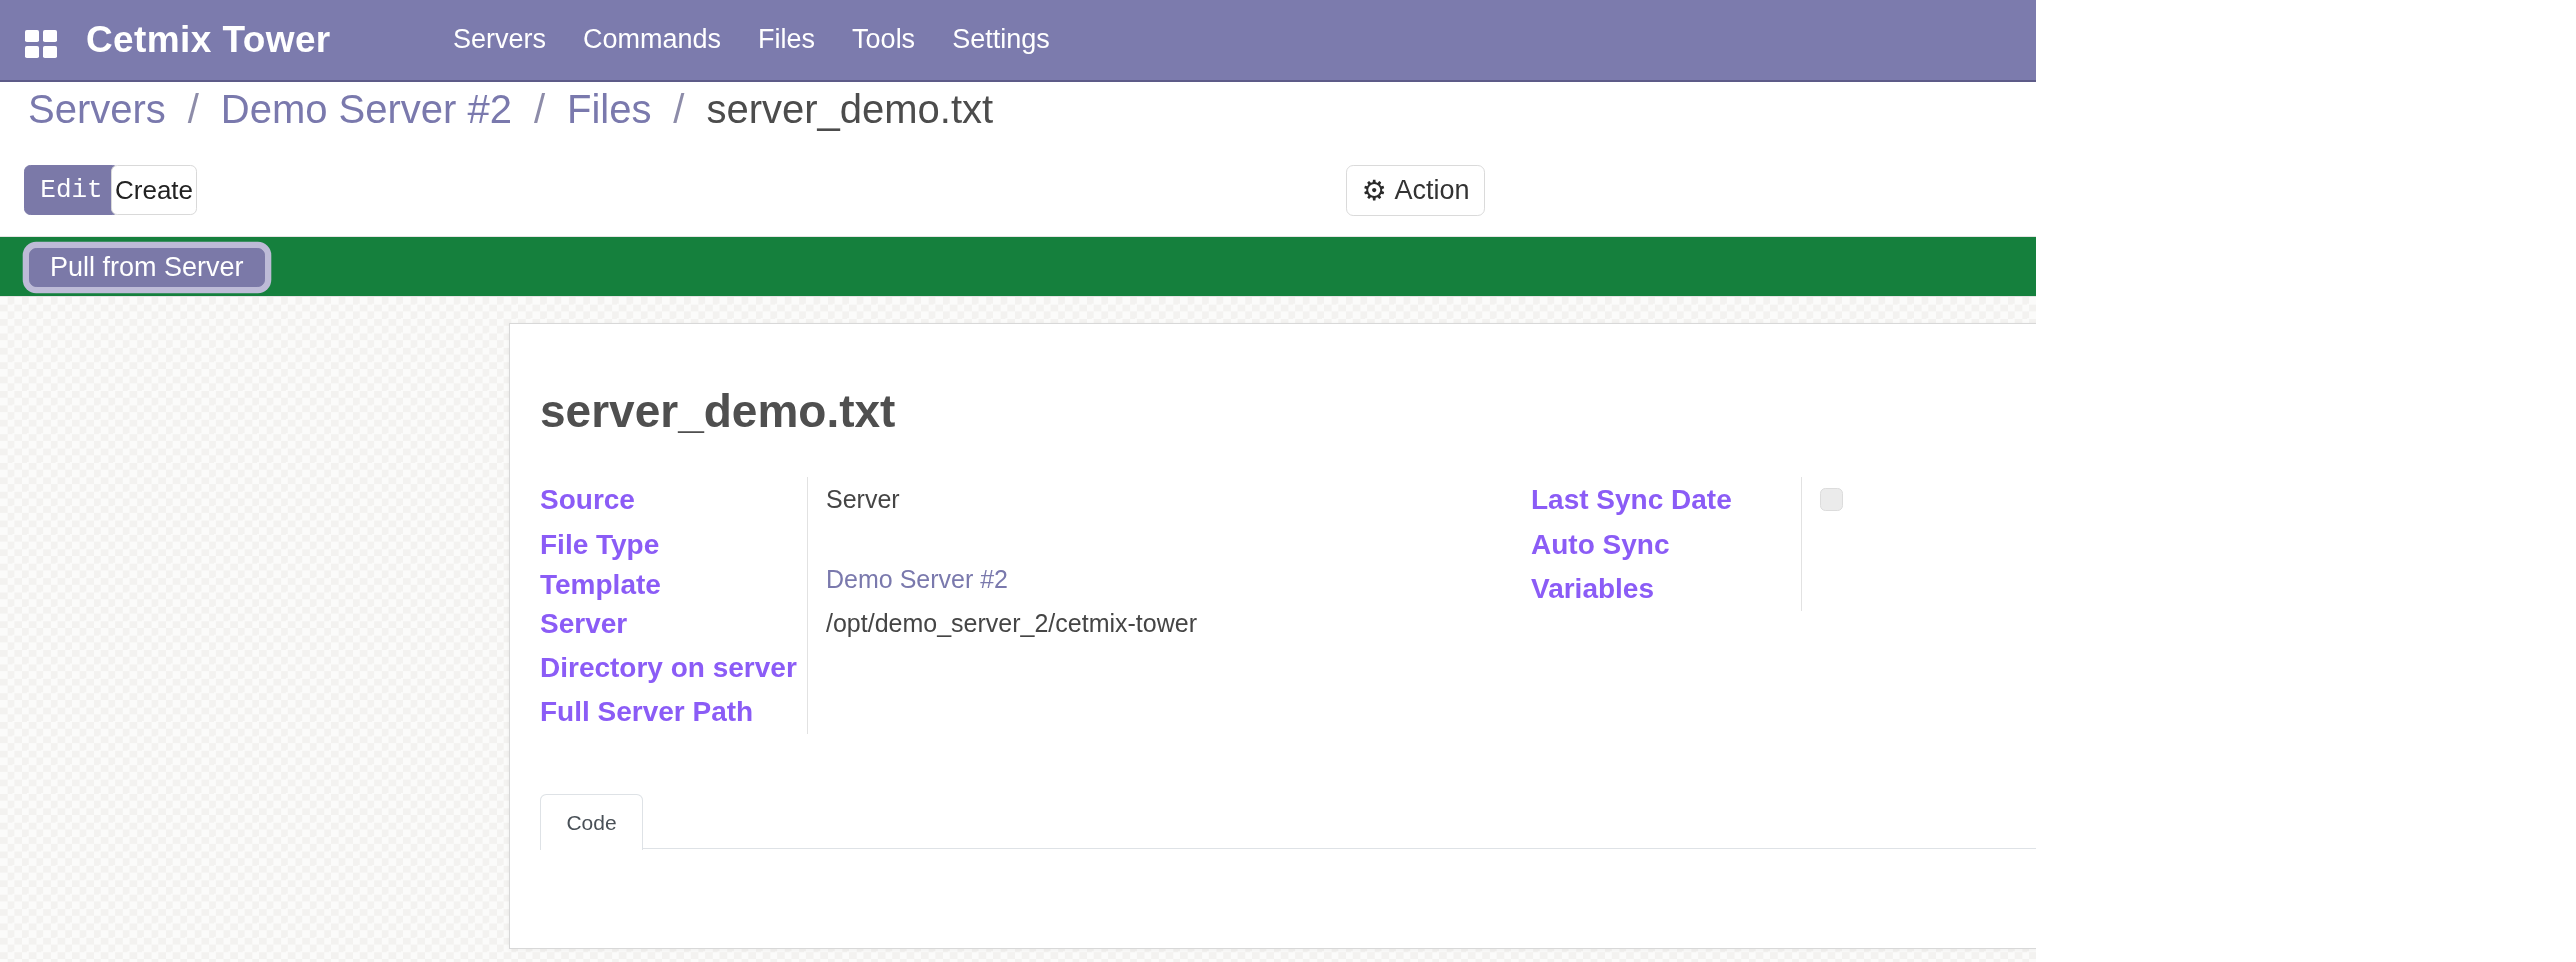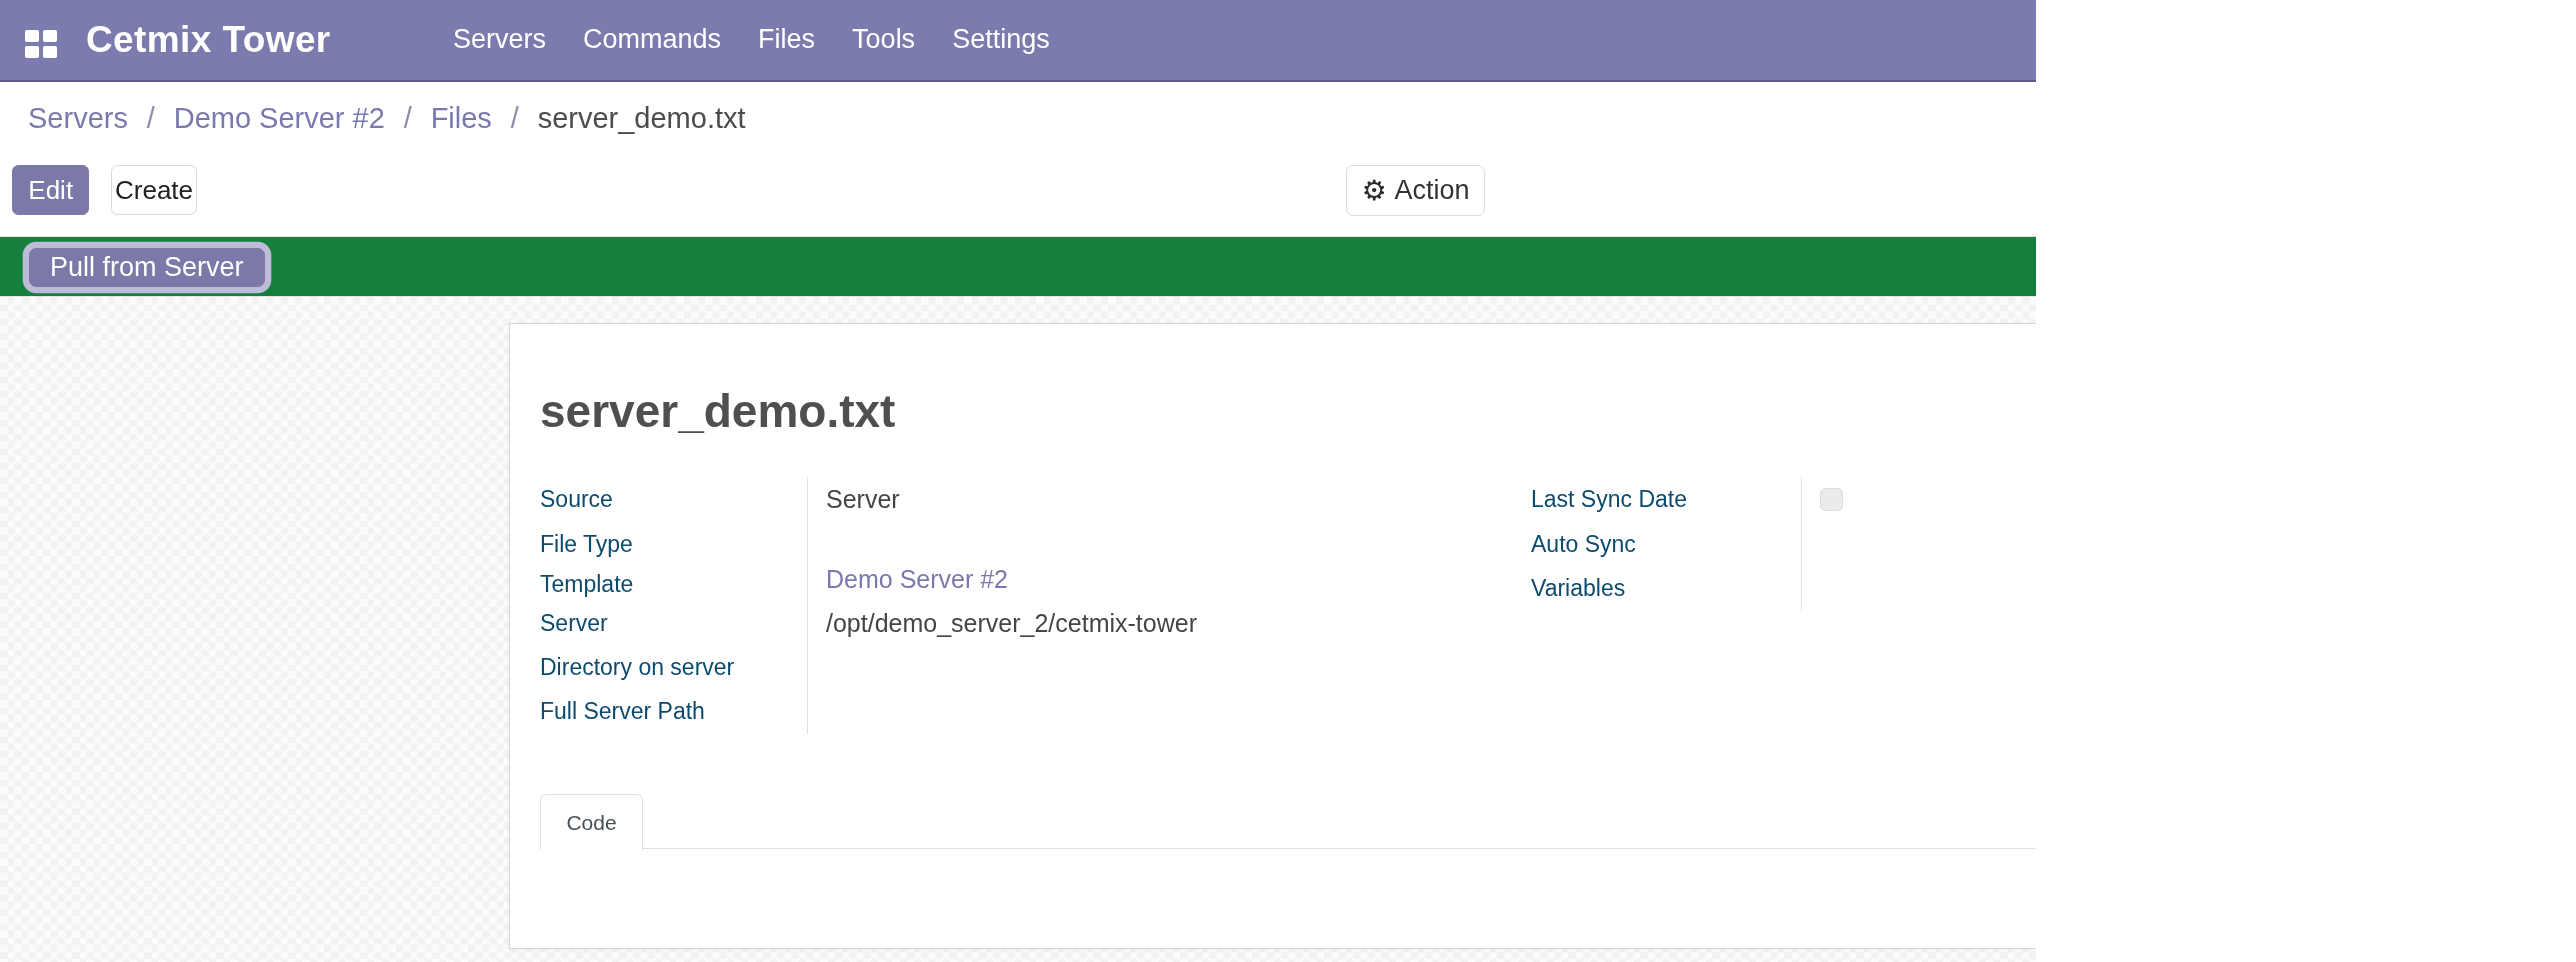--- a/index.html
+++ b/index.html
@@ -28,34 +28,34 @@
     position:absolute; left:453px; top:0; height:79px;
     display:flex; align-items:center; gap:37px;
   }
   .menu a { color:#fff; font-size:27px; text-decoration:none; cursor:pointer; white-space:nowrap; }
 
   
   .controlbar {
     position:absolute; left:0; top:82px; width:100%; height:155px; background:#fff;
     border-bottom:0.9px solid #e4e4e4;
   }
-  .breadcrumb { position:absolute; left:28px; top:20px; font-size:29px; white-space:nowrap;text-align:center; }
+  .breadcrumb { position:absolute; left:28px; top:5px; font-size:40px; white-space:nowrap;text-align:center; }
   .bc-link { color:#7a79ad; text-decoration:none; cursor:pointer; }
   .bc-sep { color:#8d8ca9; margin:0 10.8px; }
   .bc-current { color:#4c4c4c; }
 
   .btn {
     display:inline-flex; align-items:center; justify-content:center;
     font-family:"Liberation Sans","DejaVu Sans",sans-serif;
     font-size:26px; height:50px; border-radius:6.3px; cursor:pointer; border:0.9px solid transparent;
     white-space:nowrap;
   }
   .btn-primary { background:#7b79a8; color:#fff; border-color:#7b79a8; }
   .btn-default { background:#fff; color:#222; border-color:#d9d9d9; }
-  .edit-btn   { position:absolute; left:12px;  top:83px; padding:0 15.3px; }
+  .edit-btn   { position:absolute; left:24px;  top:83px; padding:0 15.3px;font-family:Liberation Mono, monospace; }
   .create-btn { position:absolute; left:111px; top:83px; padding:0 3px; }
   .action-btn {
     position:absolute; left:1346px; top:83px; height:51px; padding:0 14.4px;
     background:#fff; color:#333; border-color:#dadada; border-radius:7.2px; font-weight:500; font-size:27px;
   }
   .gear { font-family:"DejaVu Sans",sans-serif; font-size:28px; margin-right:8px; line-height:1; color:#2b2b2b; }
 
   
   .statusband {
     position:absolute; left:0; top:237px; width:100%; height:60px; background:#15803d;
@@ -87,21 +87,21 @@
   .group-right { left:1021px; width:637px; }
   .labels { display:flex; flex-direction:column; }
   .group-left  .labels { width:267px; }
   .group-right .labels { width:270px; }
   .values {
     flex:1; display:flex; flex-direction:column;
     border-left:1.8px solid #e2e2e2; padding-left:18px; padding-bottom:12.6px;
   }
   .row { display:flex; align-items:center; }
   .h50 { height:45px; } .h49 { height:44px; } .h39 { height:35px; }
-  .lbl { font-size:23px; font-weight:400; color:#0c4a6e; line-height:1.2; }
+  .lbl { font-size:28px; font-weight:700; color:#8b5cf6; line-height:1.2; }
   .val { font-size:25px; color:#454545; white-space:nowrap; }
   .val-link { color:#7a79ad; text-decoration:none; cursor:pointer; }
 
   .checkbox {
     width:23px; height:23px; border-radius:5.4px; background:#ebebeb; border:0.9px solid #dcdcdc;
     display:inline-block;
   }
   .tag-pill {
     display:inline-block; border:2.7px solid #8f8f8f; border-radius:897px;
     padding:2.7px 14.4px 4.5px; font-size:25px; color:#666; line-height:1.2; white-space:nowrap;

